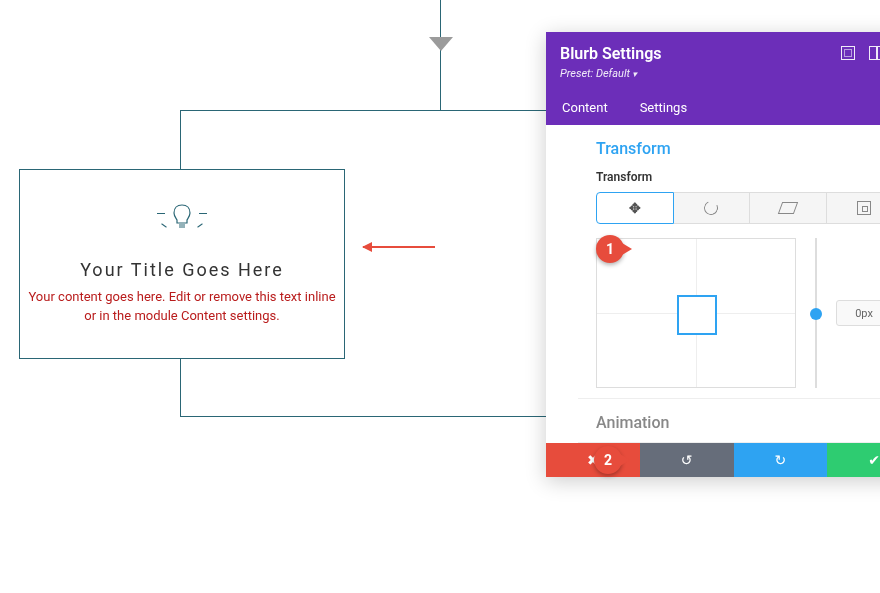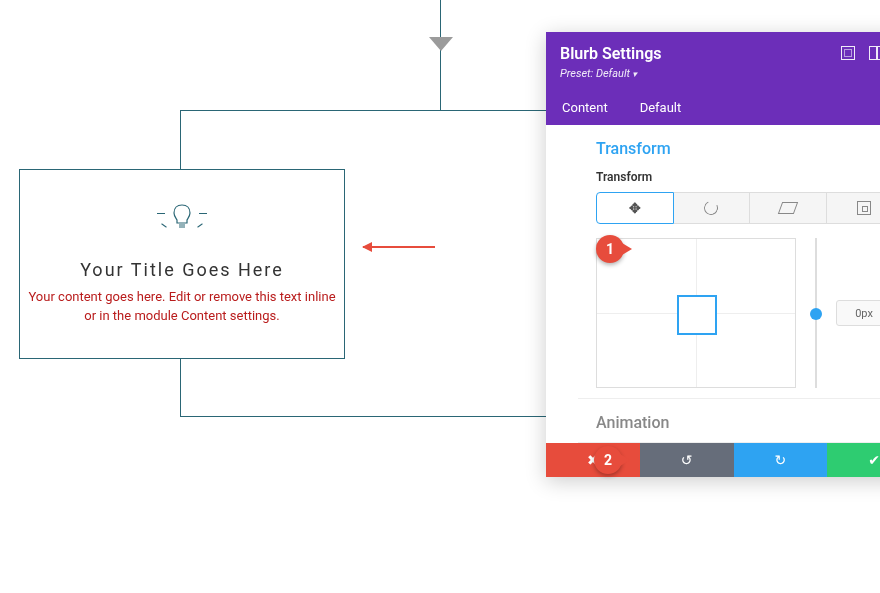--- a/index.html
+++ b/index.html
@@ -131,21 +131,21 @@
       <div class="hicon hicon-dots">
           <span></span>
           <span></span>
           <span></span>
         </div>
     </div>
   </div>
 
   <div class="tabs">
     <div class="tab">Content</div>
-    <div class="tab">Default</div>
+    <div class="tab">Settings</div>
   </div>
 
   <div class="panel-body">
     <div class="scroll-ind"></div>
 
     <div class="section">
       <div class="section-head">
         <span class="section-title">Transform</span>
         <div class="sec-ctrl">
           <span class="chev">⌃</span>

